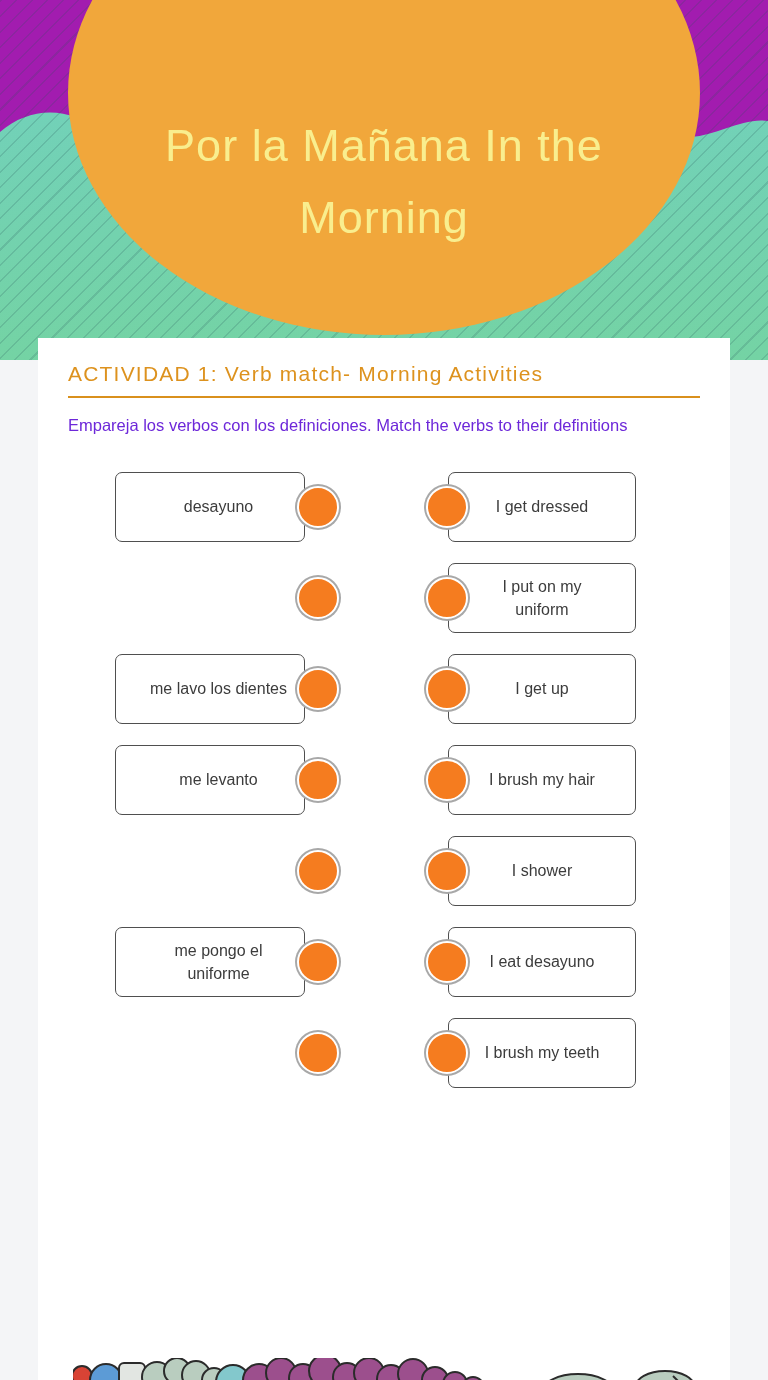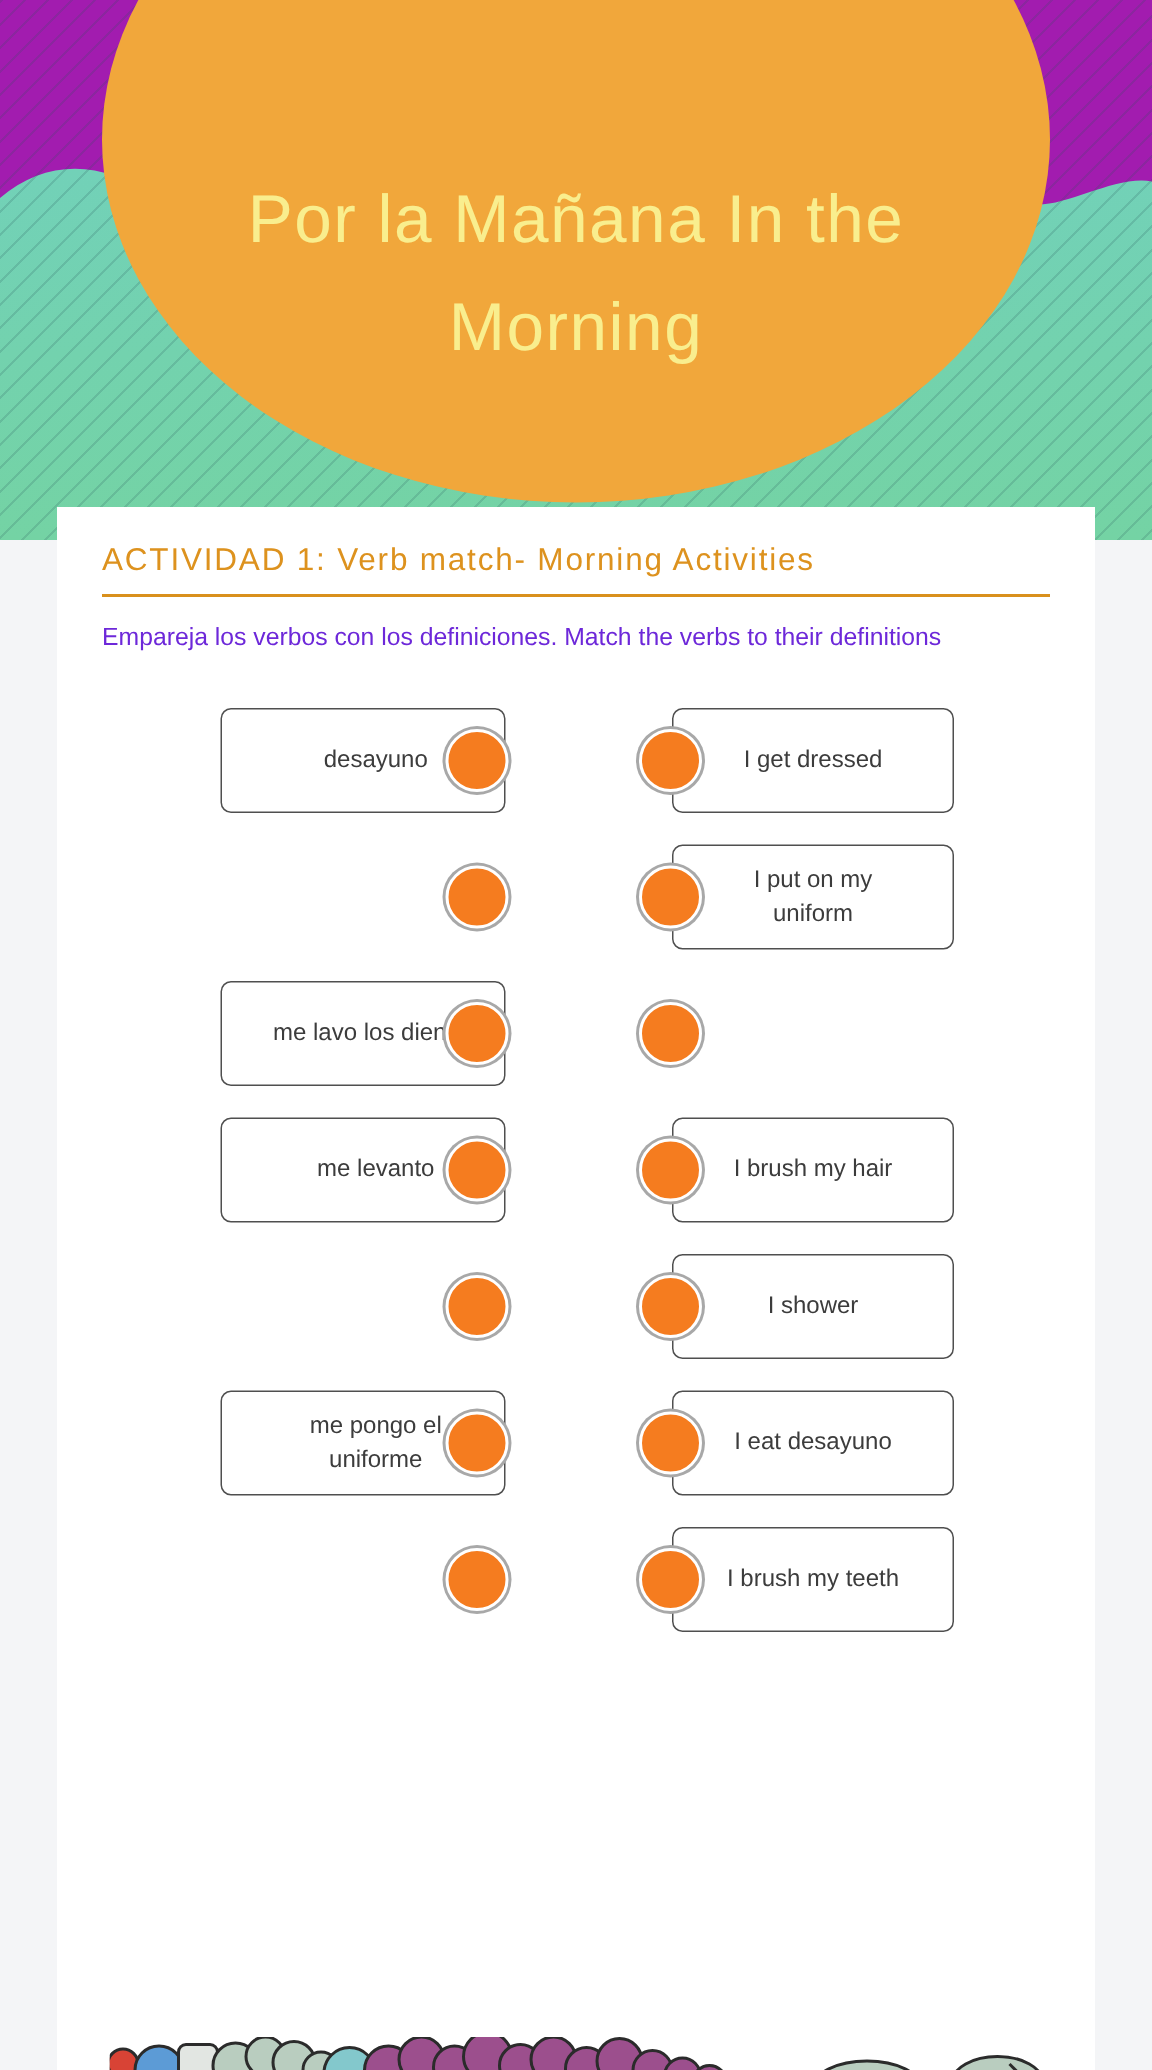--- a/index.html
+++ b/index.html
@@ -48,21 +48,21 @@
   .example .answer{color:#c5352e;}
   
   .match{position:absolute;left:0;top:134px;width:692px;}
   .mrow{position:relative;height:70px;margin-bottom:21px;}
   .mbox{
     position:absolute;top:0;height:70px;box-sizing:border-box;
     border:1.5px solid #4f4f4f;border-radius:7px;background:#fff;
     display:flex;align-items:center;justify-content:center;text-align:center;
     font-size:16px;line-height:1.45;color:#3c3c3c;padding:0 8px;z-index:1;
   }
-  .box-l{left:109px;width:190px;padding-left:25px;}
+  .box-l{left:77px;width:190px;padding-left:25px;}
   .box-r{left:410px;width:188px;}
   .dot{
     position:absolute;top:50%;transform:translateY(-50%);
     width:38px;height:38px;border-radius:50%;
     background:#f57c1f;border:2.5px solid #ffffff;
     box-shadow:0 0 0 2px #a8a8a8;z-index:3;cursor:pointer;
   }
   .dot-l{left:259px;}
   .dot-r{left:388px;}
   .r2 .box-r span{display:inline-block;max-width:110px;}
@@ -115,20 +115,23 @@
       <div class="mbox box-r">
           <span>I put on my uniform</span>
         </div>
       <div class="dot dot-r"></div>
     </div>
     <div class="mrow r3">
       <div class="mbox box-l">
           <span>me lavo los dientes</span>
         </div>
       <div class="dot dot-l"></div>
+      <div class="mbox box-r">
+          <span>I get up</span>
+        </div>
       <div class="dot dot-r"></div>
     </div>
     <div class="mrow r4">
       <div class="mbox box-l">
           <span>me levanto</span>
         </div>
       <div class="dot dot-l"></div>
       <div class="mbox box-r">
           <span>I brush my hair</span>
         </div>

